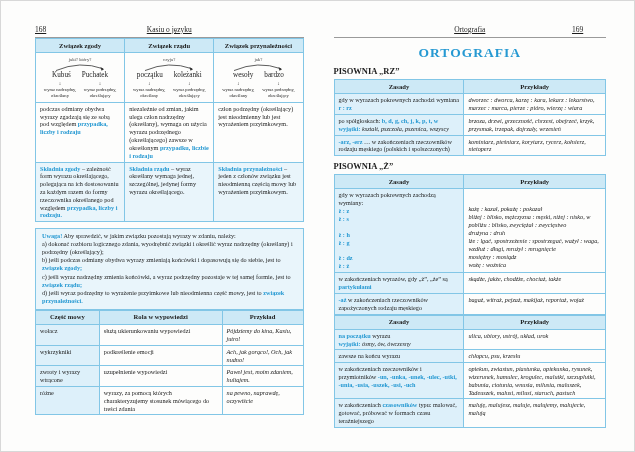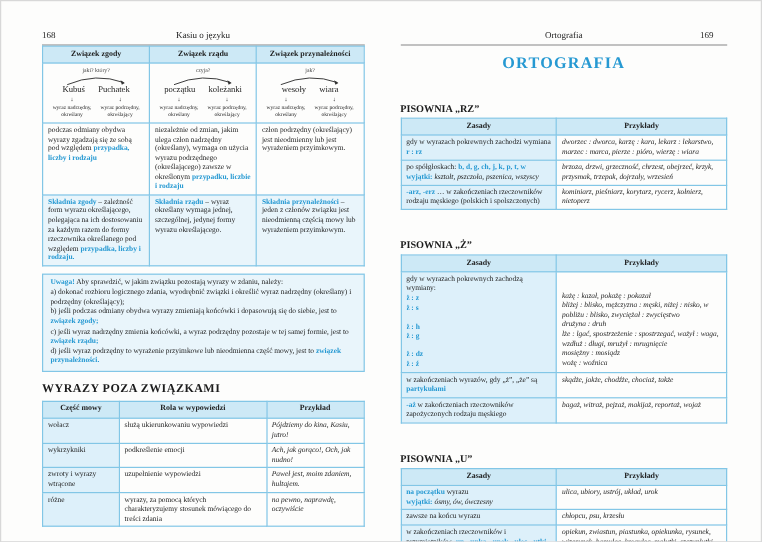--- a/index.html
+++ b/index.html
@@ -4,27 +4,27 @@
 <style>
   html,body{margin:0;padding:0;background:#ffffff;}
   .book{
     width:635px;height:452px;box-sizing:border-box;display:flex;
     background:#fdfdfc;border:1px solid #d8d8d8;overflow:hidden;
     font-family:"Liberation Serif","DejaVu Serif",serif;color:#1c1c1c;
   }
   .page{width:50%;box-sizing:border-box;overflow:hidden;}
   .page-left{padding:24px 14px 6px 34px;}
   .page-right{padding:24px 28px 6px 16px;}
-  .pagehead{display:flex;align-items:flex-end;border-bottom:1px solid #9a9a9a;padding-bottom:3px;font-size:7.5px;}
+  .pagehead{display:flex;align-items:flex-end;border-bottom:1px solid #9a9a9a;padding-bottom:3px;font-size:7.5px;text-decoration:underline;}
   .ph-num{width:34px;}
-  .ph-num.right{text-align:center;}
+  .ph-num.right{text-align:left;}
   .ph-title{flex:1;text-align:center;}
   .sec-title{font-size:10px;font-weight:bold;letter-spacing:0.4px;margin:9px 0 4px;}
   .orto-title{text-align:center;font-size:13.5px;font-weight:bold;letter-spacing:1px;color:#2699d2;margin:7px 0 1px;}
-  .pis-title{font-size:8.5px;font-weight:bold;margin:24px 0 3px;}
+  .pis-title{font-size:8.5px;font-weight:bold;margin:5px 0 3px;}
   table{width:100%;border-collapse:collapse;table-layout:fixed;}
   th,td{border:1px solid #82c6e6;padding:2px 4px;vertical-align:top;font-size:6.2px;line-height:1.26;text-align:left;}
   th{background:#cde9f6;text-align:center;font-size:6.6px;padding:2.5px 2px;}
   .tint{background:#ddf0fa;}
   .deftint td{background:#e9f5fb;}
   .blue{color:#2699d2;font-weight:bold;}
   .ital{font-style:italic;}
   
   .diag{padding:2px 0 1px;}
   .q{font-size:4.8px;text-align:center;color:#444;margin-bottom:0;}
@@ -109,21 +109,21 @@
         </td>
         <td>
           <div class="diag">
             <div class="q">jak?</div>
             <svg class="arc" viewBox="0 0 64 9">
                   <path d="M5 8.5 Q32 -3 58 6.5" fill="none" stroke="#333" stroke-width="0.9"></path>
                   <path d="M59 7 l-4 -2.6 l1.2 4.2 z" fill="#333"></path>
                 </svg>
             <div class="words">
                   <span>wesoły</span>
-                  <span>wiara</span>
+                  <span>bardzo</span>
                 </div>
             <div class="arrows">
                   <span>↓</span>
                   <span>↓</span>
                 </div>
             <div class="dlabels">
                   <span>wyraz nadrzędny, określany</span>
                   <span>wyraz podrzędny, określający</span>
                 </div>
           </div>
@@ -143,21 +143,20 @@
       </table>
 
     <div class="note">
       <div><span class="blue">Uwaga!</span><span> Aby sprawdzić, w jakim związku pozostają wyrazy w zdaniu, należy:</span></div>
       <div><span>a) dokonać rozbioru logicznego zdania, wyodrębnić związki i określić wyraz nadrzędny (określany) i podrzędny (określający);</span><span class="blue"></span></div>
       <div><span>b) jeśli podczas odmiany obydwa wyrazy zmieniają końcówki i dopasowują się do siebie, jest to </span><span class="blue">związek zgody;</span></div>
       <div><span>c) jeśli wyraz nadrzędny zmienia końcówki, a wyraz podrzędny pozostaje w tej samej formie, jest to </span><span class="blue">związek rządu;</span></div>
       <div><span>d) jeśli wyraz podrzędny to wyrażenie przyimkowe lub nieodmienna część mowy, jest to </span><span class="blue">związek przynależności.</span></div>
     </div>
 
-    <div class="sec-title">WYRAZY POZA ZWIĄZKAMI</div>
 
     <table>
       <tbody>
           <tr>
         <th class="w-part">Część mowy</th>
         <th class="w-role">Rola w wypowiedzi</th>
         <th>Przykład</th>
       </tr>
       <tr>
         <td class="tint">wołacz</td>
@@ -244,21 +243,20 @@
         <td class="rule tint"><span>w zakończeniach wyrazów, gdy „ż”, „że” są </span><span class="blue">partykułami</span><span></span></td>
         <td class="ital">skądże, jakże, chodźże, chociaż, także</td>
       </tr>
       <tr>
         <td class="rule tint"><span class="blue">-aż</span><span> w zakończeniach rzeczowników zapożyczonych rodzaju męskiego</span></td>
         <td class="ital">bagaż, witraż, pejzaż, makijaż, reportaż, wojaż</td>
       </tr>
     </tbody>
       </table>
 
-    <div class="pis-title">PISOWNIA „U”</div>
     <table class="rt">
       <tbody>
           <tr>
         <th class="rule">Zasady</th>
         <th>Przykłady</th>
       </tr>
       <tr>
         <td class="rule tint"><span class="blue">na początku</span><span> wyrazu</span><br><span class="blue">wyjątki:</span><span class="ital"> ósmy, ów, ówczesny</span></td>
         <td class="ital">ulica, ubiory, ustrój, układ, urok</td>
       </tr>

